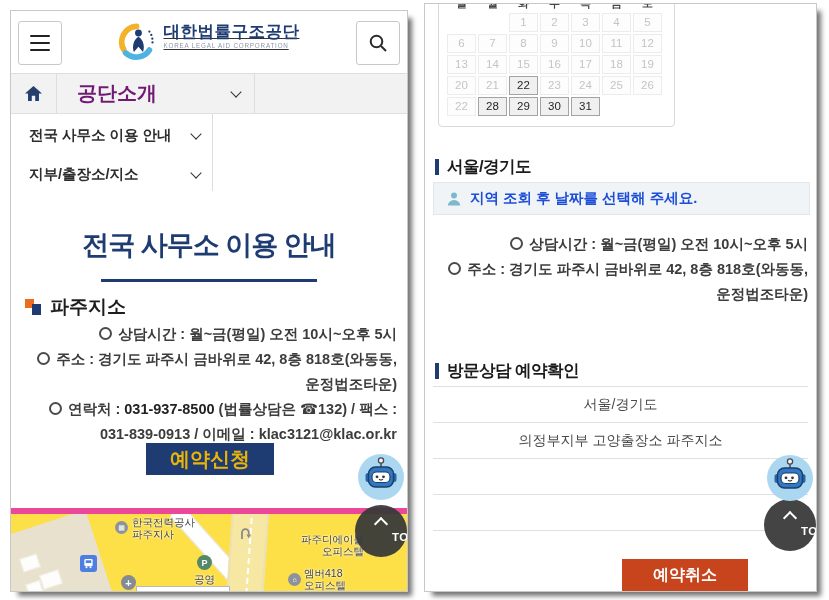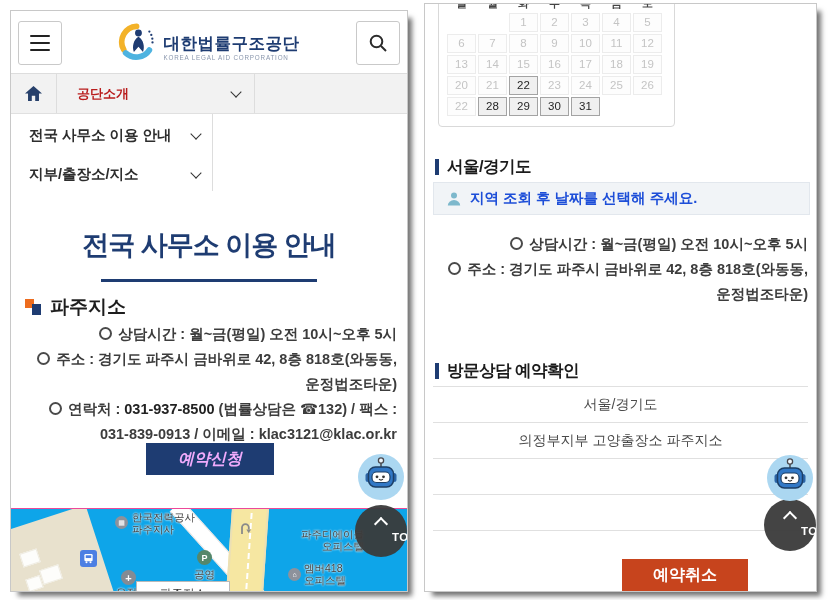--- a/index.html
+++ b/index.html
@@ -18,32 +18,32 @@
   #left-panel{left:10px;top:10px;width:396px;height:580px;}
   #right-panel{left:424px;top:3px;width:391px;height:587px;}
 
   
   #lp-header{position:relative;height:62px;border-bottom:1px solid #ddd;background:#fff;}
   .icon-box{position:absolute;top:10px;width:42px;height:42px;border:1px solid #c9c9c9;border-radius:3px;
     background:#fff;display:flex;flex-direction:column;align-items:center;justify-content:center;cursor:pointer;}
   #hamburger{left:7px;}
   #search-btn{right:7px;}
   .h-bar{width:20px;height:2.6px;background:#222;margin:2.3px 0;border-radius:1px;}
-  #logo{position:absolute;left:50%;top:12px;transform:translateX(-50%);display:flex;align-items:flex-end;gap:7px;}
+  #logo{position:absolute;left:50%;top:12px;transform:translateX(-50%);display:flex;align-items:flex-start;gap:7px;text-decoration:underline;}
   .brand{display:flex;flex-direction:column;line-height:1;}
   .brand-ko{font-size:16.5px;font-weight:800;color:#1e3c72;letter-spacing:.5px;}
   .brand-en{font-size:6.3px;color:#8a97ad;letter-spacing:.8px;margin-top:3px;}
 
   
   #breadcrumb{position:relative;height:39px;background:#f2f2f2;border-bottom:1px solid #e0e0e0;}
   #bc-home{position:absolute;left:0;top:0;width:45px;height:39px;border-right:1px solid #ddd;
     display:flex;align-items:center;justify-content:center;cursor:pointer;}
   #bc-menu{position:absolute;left:46px;top:0;width:197px;height:39px;border-right:1px solid #ddd;
     display:flex;align-items:center;cursor:pointer;}
-  #bc-menu .lbl{margin-left:20px;font-size:13px;font-weight:700;color:#b91c1c;}
+  #bc-menu .lbl{margin-left:20px;font-size:20px;font-weight:700;color:#701a75;}
   .chev{width:7px;height:7px;border-right:1.8px solid #333;border-bottom:1.8px solid #333;
     transform:rotate(45deg);display:inline-block;}
   #bc-menu .chev{position:absolute;right:14px;top:14px;}
 
   
   .menu-row{position:absolute;left:0;width:201px;height:24px;display:flex;align-items:center;cursor:pointer;}
   .menu-row .lbl{margin-left:18px;font-size:14.5px;font-weight:700;color:#2d2d2d;}
   .menu-row .chev{position:absolute;right:12px;top:7px;}
   #menu-row-1{top:112px;}
   #menu-row-2{top:151px;}
@@ -60,41 +60,41 @@
   .bullet-sq .sq-o{position:absolute;left:0;top:1px;width:9px;height:9px;background:#ed6c1e;}
   .bullet-sq .sq-n{position:absolute;left:7px;top:6px;width:9px;height:11px;background:#1e3c72;}
   #office-head .lbl{font-size:19px;font-weight:700;color:#1d1d1d;}
   .office-list{position:absolute;font-size:14.5px;font-weight:600;color:#3c3c3c;line-height:25px;text-align:right;}
   #lp-office-list{left:14px;right:10px;top:311px;}
   .o-item{padding-left:19px;text-indent:-19px;}
   .ring{display:inline-block;width:9px;height:9px;border:2px solid #4a4a4a;border-radius:50%;
     margin-right:6px;vertical-align:-1px;text-indent:0;}
   .ph-bold{font-weight:800;color:#222;}
 
-  .navy-btn{position:absolute;background:#1e3c72;color:#f0abfc;border:none;cursor:pointer;
-    display:flex;align-items:center;justify-content:center;font-size:16px;font-weight:700;
-    font-family:inherit;font-style:italic;}
+  .navy-btn{position:absolute;background:#1e3c72;color:#eab308;border:none;cursor:pointer;
+    display:flex;align-items:center;justify-content:center;font-size:20px;font-weight:700;
+    font-family:inherit;}
   #lp-reserve-btn{left:135px;top:432px;width:128px;height:32px;}
 
   
   .chatbot{position:absolute;width:48px;height:48px;cursor:pointer;z-index:30;}
   #lp-chatbot{left:346px;top:442px;}
   #rp-chatbot{left:341px;top:450px;}
   .top-btn{position:absolute;width:52px;height:52px;border-radius:50%;background:rgba(58,58,58,.95);
     color:#fff;display:flex;flex-direction:column;align-items:center;justify-content:center;
     cursor:pointer;z-index:29;}
   #lp-top{left:344px;top:494px;}
   #rp-top{left:339px;top:495px;}
   .top-chev{width:8px;height:8px;border-left:2px solid #fff;border-top:2px solid #fff;
     transform:rotate(45deg);margin-bottom:2px;}
   .top-lbl{font-size:11.5px;font-weight:700;letter-spacing:.5px;margin-left:47px;}
 
   
-  #map{position:absolute;left:0;right:0;top:497px;height:83px;background:#0ea5e9;
-    border-top:1px solid #ec4899;overflow:hidden;cursor:grab;}
+  #map{position:absolute;left:0;right:0;top:497px;height:83px;background:#fde047;
+    border-top:6px solid #ec4899;overflow:hidden;cursor:grab;}
   .map-beige{position:absolute;background:#e8e1cd;}
   #beige1{left:-28px;top:12px;width:120px;height:95px;transform:rotate(-18deg);border-radius:4px;}
   .map-bldg{position:absolute;background:#fdfdfb;border:1px solid #efece2;}
   #mb1{left:10px;top:42px;width:16px;height:12px;transform:rotate(-18deg);}
   #mb2{left:30px;top:58px;width:18px;height:13px;transform:rotate(-18deg);}
   #mb3{left:16px;top:68px;width:13px;height:11px;transform:rotate(-18deg);}
   #map-road{position:absolute;left:200px;top:-20px;width:15px;height:130px;background:#ffffff;
     border-left:1px solid #e4e4e4;border-right:1px solid #e4e4e4;transform:rotate(-42deg);}
   #map-yellow{position:absolute;left:218px;top:-6px;width:33px;height:96px;background:#f6e7a2;
     border-left:2px solid #ece0b4;border-right:2px solid #ece0b4;transform:skewX(-4deg);}

